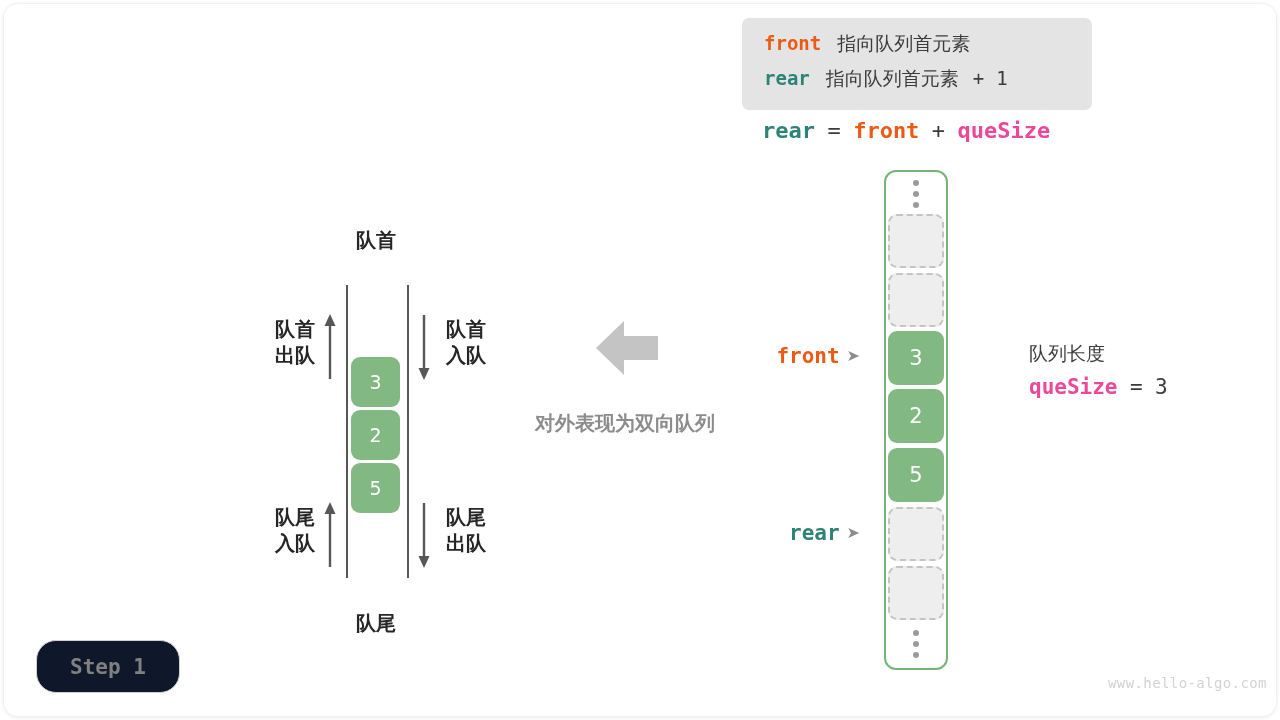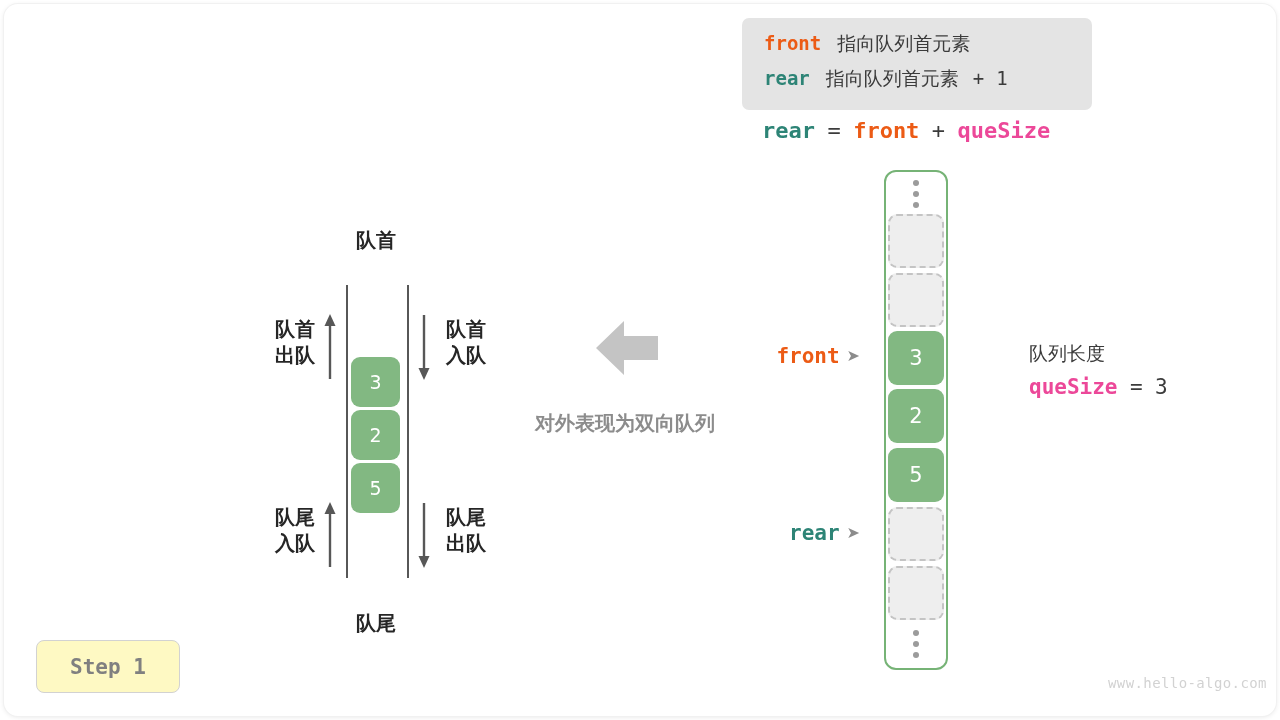--- a/index.html
+++ b/index.html
@@ -233,22 +233,22 @@
   }
   #big-arrow { left: 594px; top: 318px; }
 
   
   #step-badge {
     left: 36px;
     top: 640px;
     width: 144px;
     height: 53px;
     border: 1px solid #d2d2d2;
-    border-radius: 8px;
-    background: #fef9c3;
+    border-radius: 20px;
+    background: #0f172a;
     display: flex;
     align-items: center;
     justify-content: center;
     font-family: "DejaVu Sans Mono", "Liberation Mono", monospace;
     font-weight: bold;
     font-size: 21px;
     color: #808080;
     box-sizing: border-box;
   }
 

